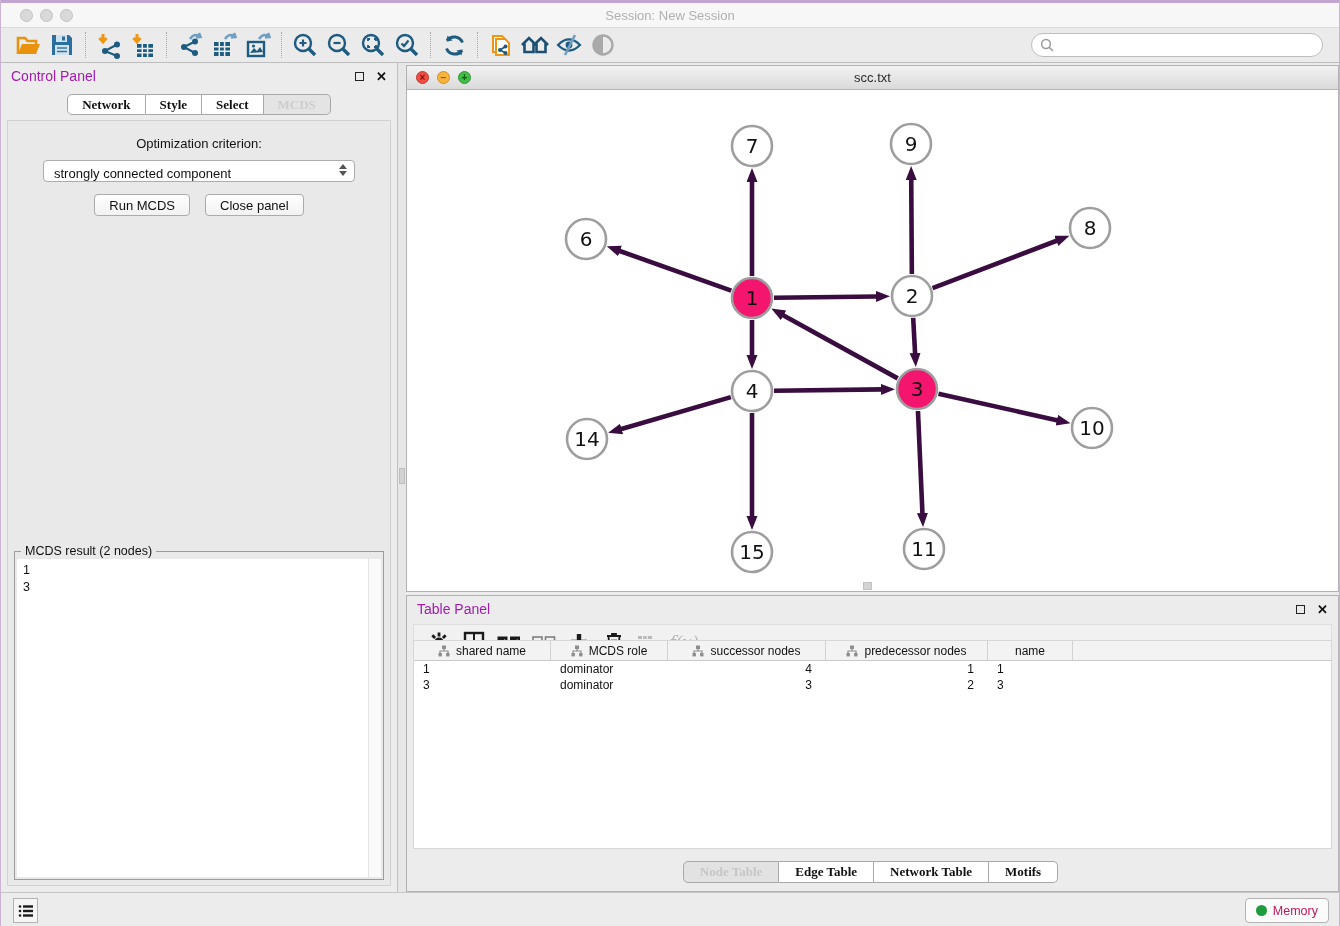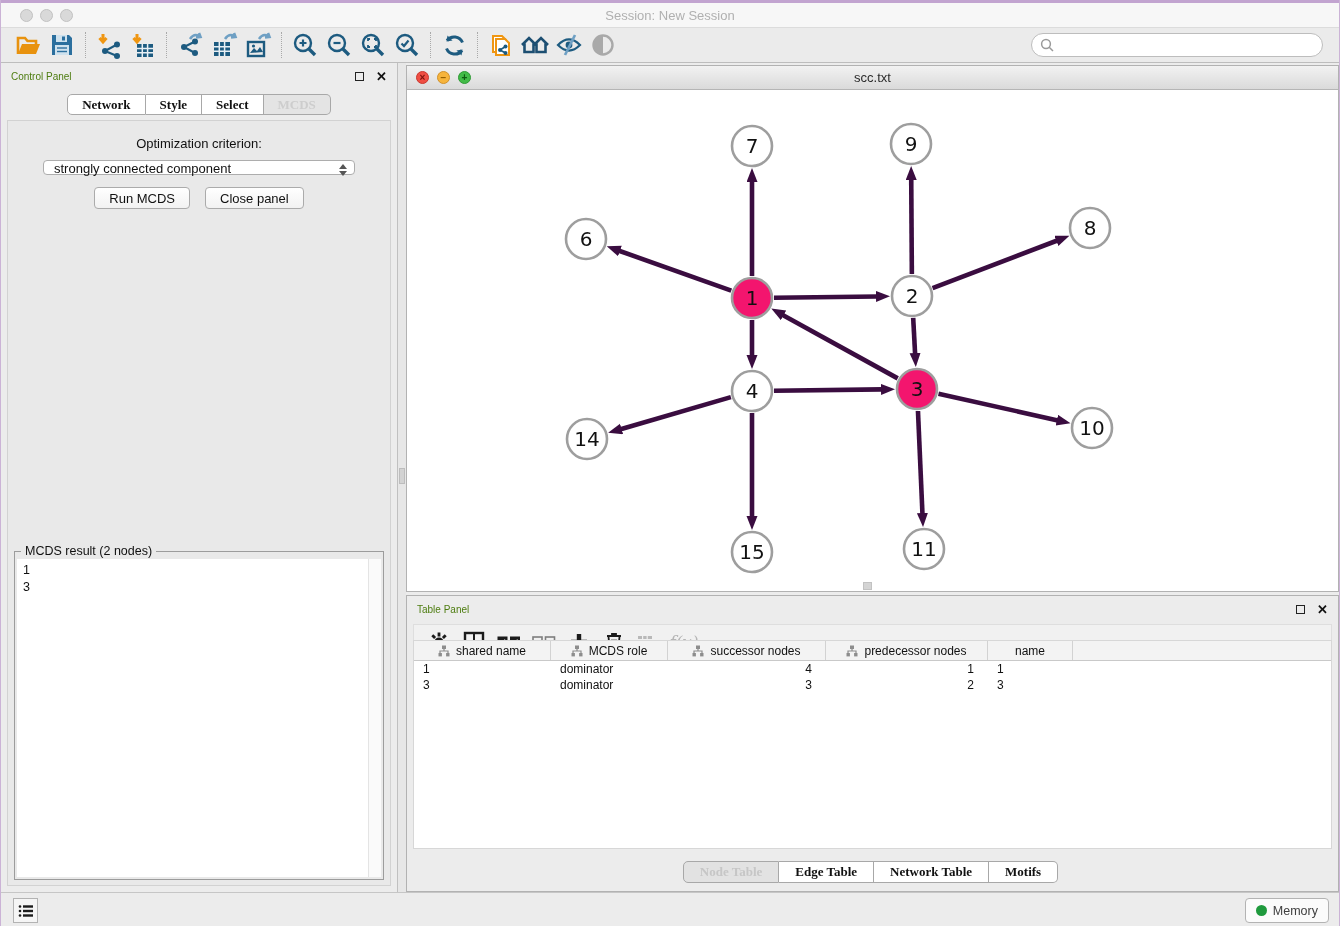--- a/index.html
+++ b/index.html
@@ -28,37 +28,37 @@
 
   
   .main { position:absolute; top:63px; left:0; right:0; bottom:34px; }
   .control-panel { position:absolute; left:0; top:0; width:397px; height:100%; background:#ececec;
                    border-right:1px solid #c0c0c0; }
   .divider { position:absolute; left:397px; top:0; width:8px; height:100%; background:#e7e7e7; }
   .divider .grip { position:absolute; top:405px; left:1px; width:6px; height:16px; background:#d3d3d3;
                    border:1px solid #bdbdbd; }
 
   .panel-head { height:26px; display:flex; align-items:center; padding:0 10px; }
-  .panel-title { font-size:10px; color:#4d7c0f; flex:1; }
+  .panel-title { font-size:14px; color:#a21caf; flex:1; }
   .ph-float { width:9px; height:9px; border:1.5px solid #222; margin-right:12px; cursor:pointer; }
   .ph-close { font-size:13px; font-weight:bold; color:#111; cursor:pointer; line-height:9px; }
 
   .tabs-row { display:flex; justify-content:center; margin-top:5px; }
   .seg-group { display:flex;font-family:Liberation Serif, serif; }
   .seg { height:21px; padding:0 14px; background:#fff; border:1px solid #a8a8a8; border-left:none;
          font-size:13px; font-weight:600; color:#111; display:flex; align-items:center; cursor:pointer; }
   .seg:first-child { border-left:1px solid #a8a8a8; border-radius:5px 0 0 5px; }
   .seg:last-child { border-radius:0 5px 5px 0; }
   .seg.selected { background:#e4e4e4; color:#cdcdcd; }
 
   .cp-inner { position:absolute; left:6px; right:6px; top:57px; bottom:6px; background:#e9e9e9;
               border:1px solid #d2d2d2; }
   .opt-label { text-align:center; margin-top:15px; font-size:13px; color:#111; }
-  .combo { position:relative; margin:9px auto 0 auto; width:312px; height:15px; background:#fff;
-           border:1px solid #adadad; border-radius:4px; display:flex; align-items:flex-start;
+  .combo { position:relative; margin:9px auto 0 auto; width:312px; height:22px; background:#fff;
+           border:1px solid #adadad; border-radius:4px; display:flex; align-items:flex-end;
            padding:0 24px 0 10px; font-size:13px; color:#111; cursor:pointer; }
   .combo .chevrons { position:absolute; right:7px; top:3px; display:flex; flex-direction:column; gap:2px; }
   .combo .chevrons i { width:0; height:0; border-left:4px solid transparent; border-right:4px solid transparent; }
   .combo .chevrons .up { border-bottom:5px solid #555; }
   .combo .chevrons .dn { border-top:5px solid #555; }
   .btn-row { display:flex; justify-content:center; gap:15px; margin-top:12px; }
   .push-btn { height:22px; padding:0 14px; background:linear-gradient(#ffffff,#f2f2f2); border:1px solid #ababab;
               border-radius:4px; font-size:13px; color:#111; cursor:pointer; font-family:"Liberation Sans",sans-serif; }
 
   .fieldset { position:absolute; left:6px; right:6px; top:430px; bottom:5px; border:1px solid #9c9c9c; }
@@ -107,21 +107,21 @@
   .seg2:last-child { border-radius:0 5px 5px 0; }
   .seg2.selected { background:#e2e2e2; color:#c6c6c6; }
 
   
   .statusbar { position:absolute; left:0; right:0; bottom:0; height:34px; background:#ececec;
                border-top:1px solid #c6c6c6; }
   .sb-left-btn { position:absolute; left:12px; top:5px; width:25px; height:25px; background:#f5f5f5;
                  border:1px solid #b3b3b3; display:flex; align-items:center; justify-content:center; cursor:pointer; }
   .memory-btn { position:absolute; right:10px; top:5px; height:25px; background:#fbfbfb; border:1px solid #b3b3b3;
                 border-radius:4px; display:flex; align-items:center; gap:6px; padding:8px 10px; font-size:12.5px;
-                color:#404040; cursor:pointer; }
+                color:#be185d; cursor:pointer; }
   .memory-dot { width:11px; height:11px; border-radius:50%; background:#1f9a3d; }
 </style>
 </head>
 <body>
 
 <div id="app">
   <div class="accent-strip"></div>
 
   <div class="titlebar">
     <span class="tl-dot t1"></span>

